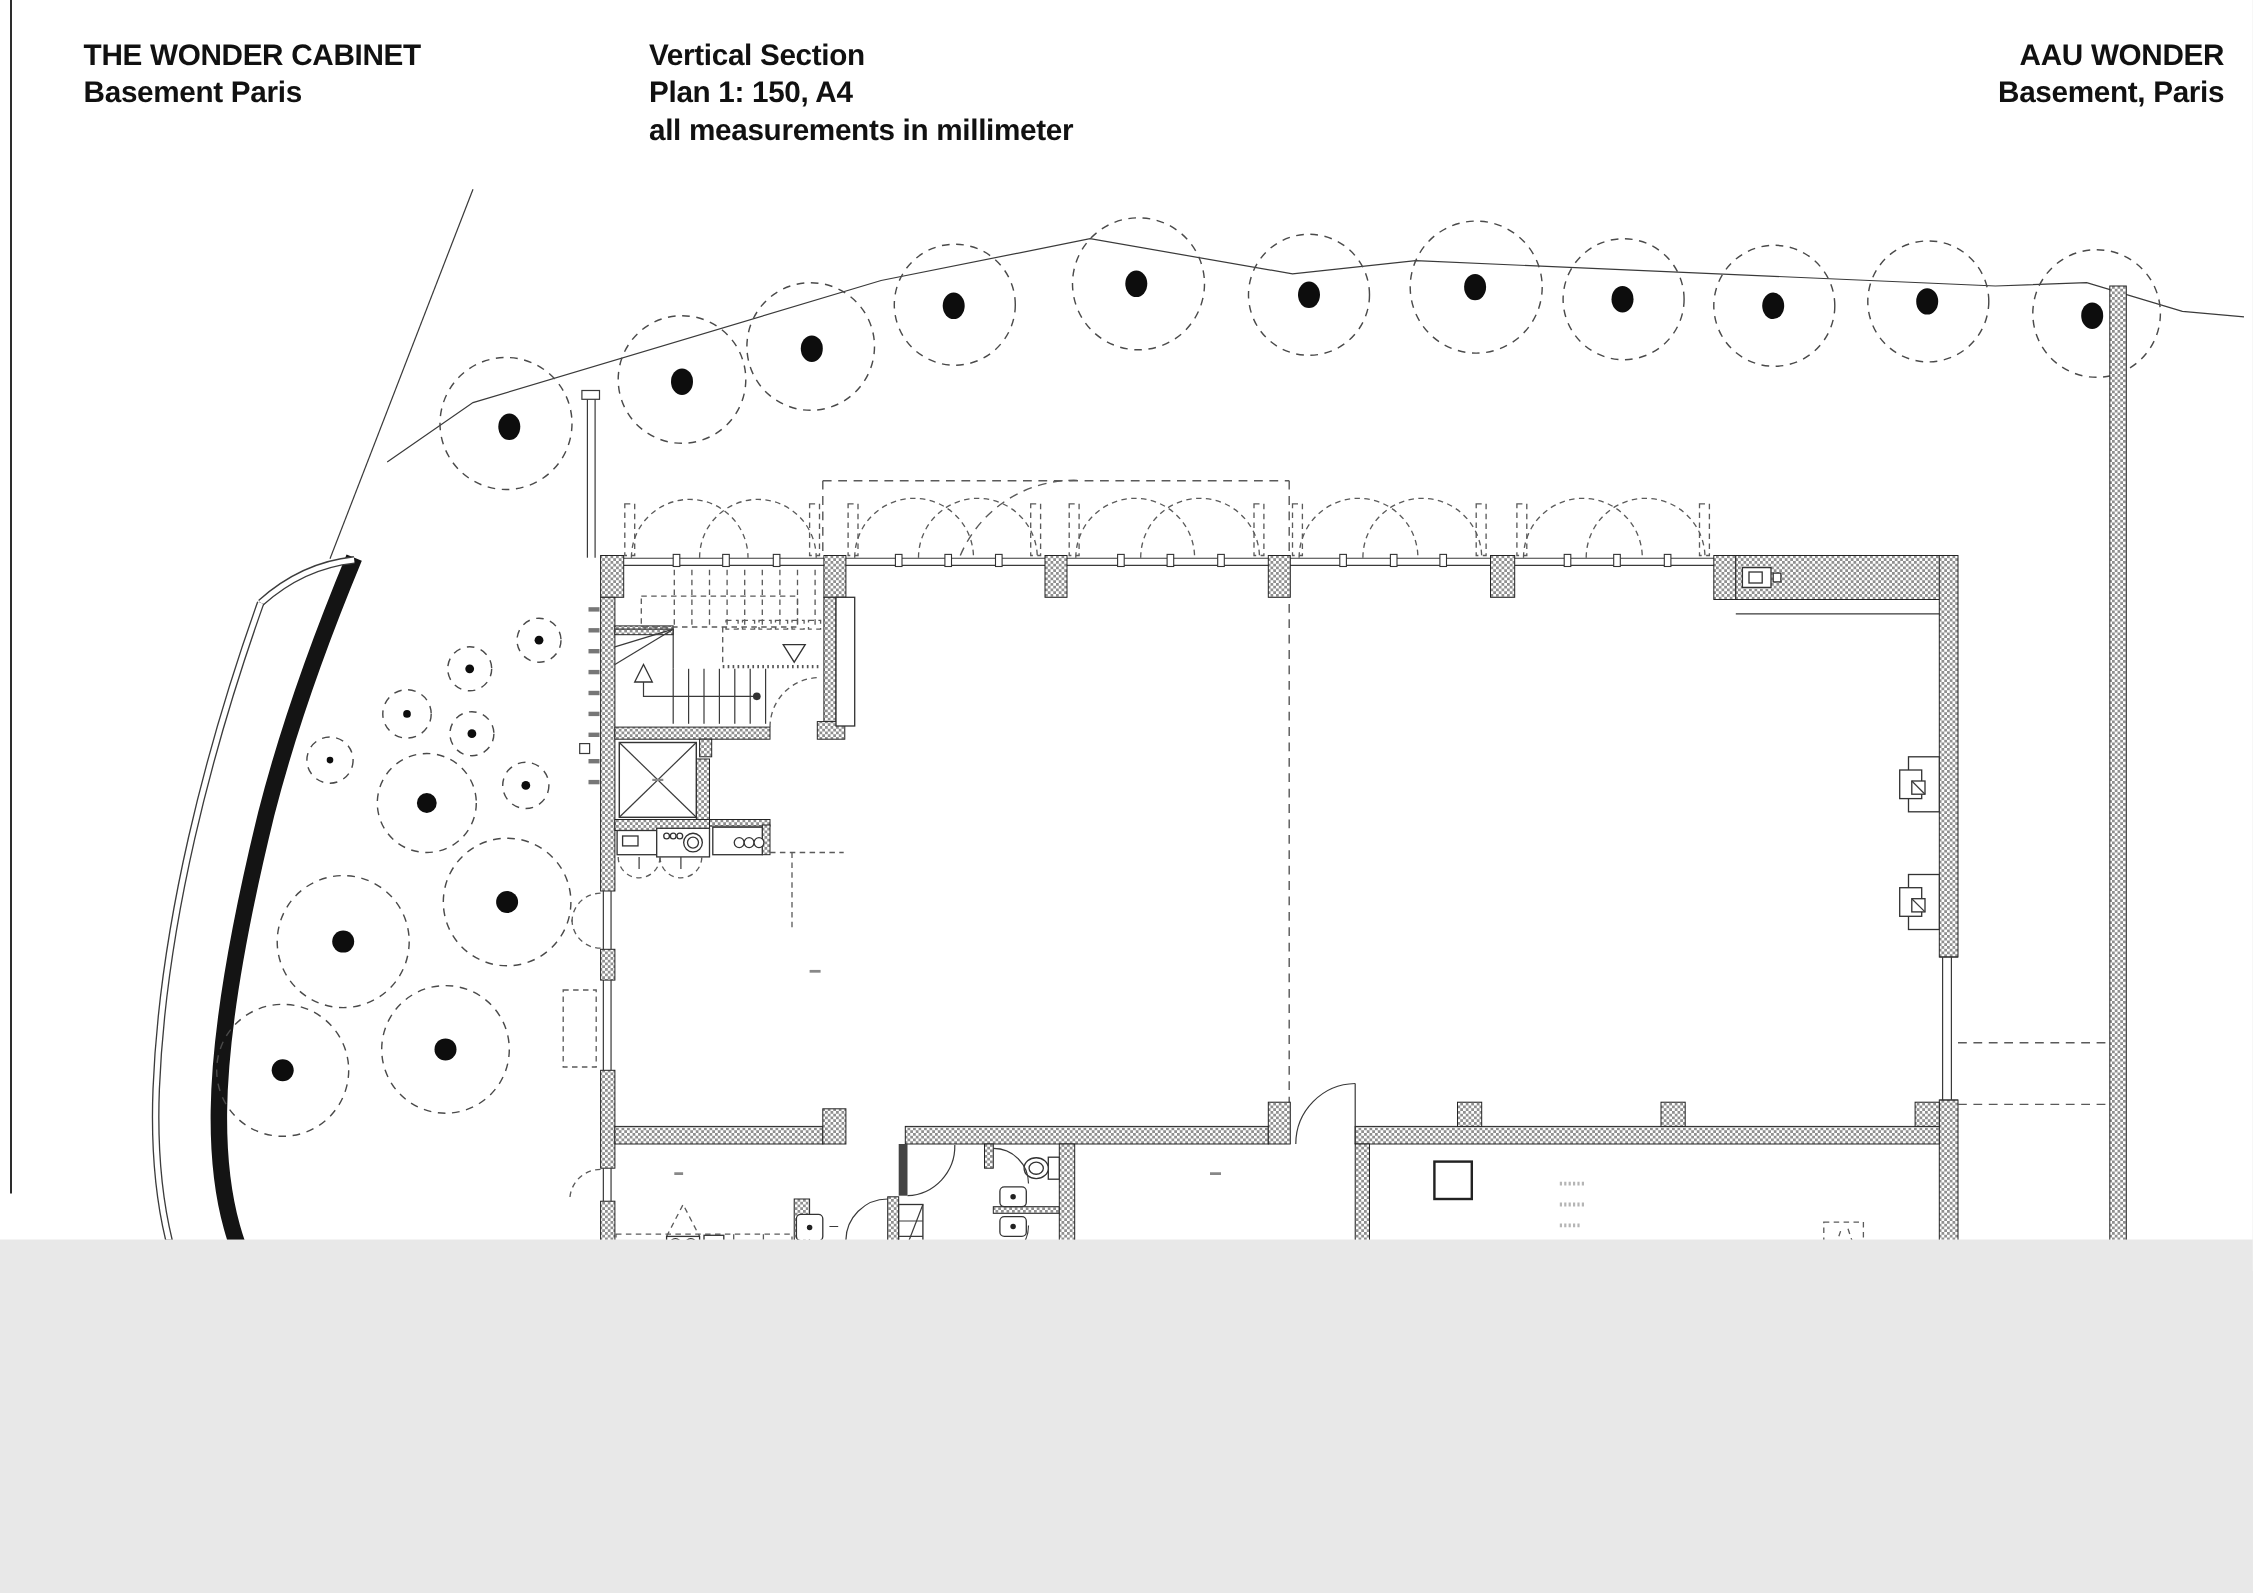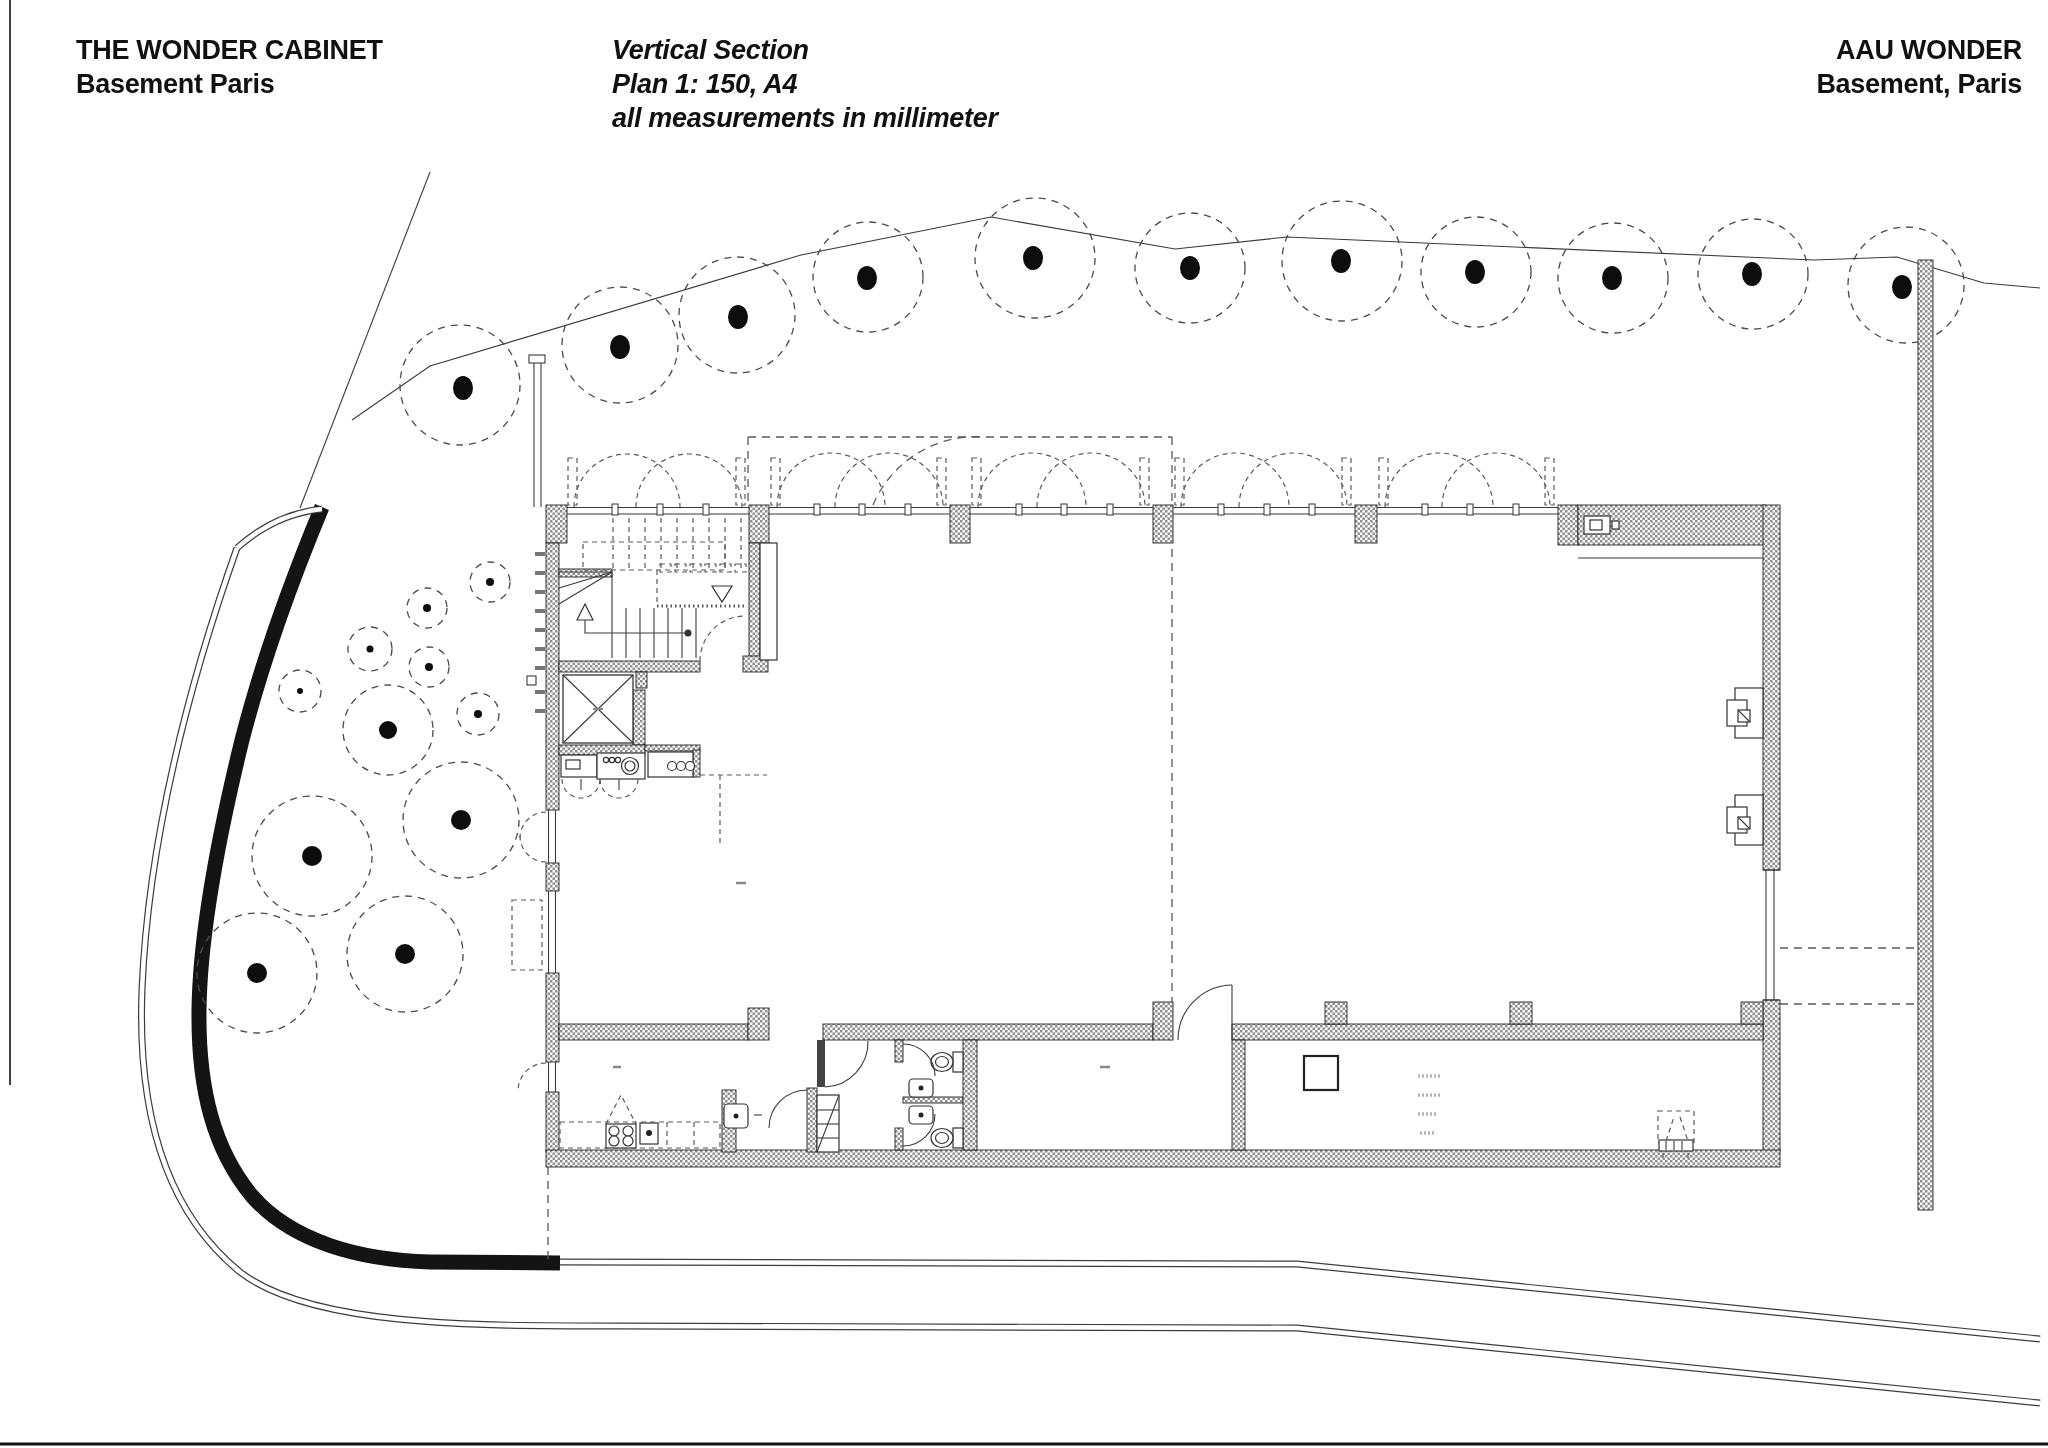--- a/index.html
+++ b/index.html
@@ -1,21 +1,21 @@
 <!DOCTYPE html>
 <html><head>
 <meta charset="utf-8">
 <style>
   html,body{margin:0;padding:0;background:#e8e8e8;}
-  #sheet{position:relative;width:2048px;height:1448px;background:#ffffff;overflow:hidden;
+  #sheet{position:relative;width:2048px;height:1127px;background:#ffffff;overflow:hidden;
          font-family:"Liberation Sans","DejaVu Sans",sans-serif;}
   .hdr{position:absolute;top:33px;color:#111;font-weight:700;font-size:27px;
        line-height:34px;letter-spacing:-0.3px;white-space:pre-line;}
   #hdr-left{left:76px;}
-  #hdr-center{left:612px;font-style:italic;}
+  #hdr-center{left:590px;}
   #hdr-right{right:26px;text-align:right;}
   svg{position:absolute;left:0;top:0;}
   .wall{fill:url(#wallhatch);stroke:#232323;stroke-width:0.9;}
   .thin{stroke:#3a3a3a;stroke-width:1.1;fill:none;}
   .dash{stroke:#5a5a5a;stroke-width:1.3;fill:none;stroke-dasharray:8 6;}
   .dashs{stroke:#5a5a5a;stroke-width:1.2;fill:none;stroke-dasharray:5 4;}
   .tree{stroke:#4a4a4a;stroke-width:1.3;fill:none;stroke-dasharray:7 6;}
   .dot{fill:#0d0d0d;stroke:none;}
   .dbl-u{stroke:#3c3c3c;stroke-width:7;fill:none;}
   .dbl-o{stroke:#ffffff;stroke-width:4.6;fill:none;}

